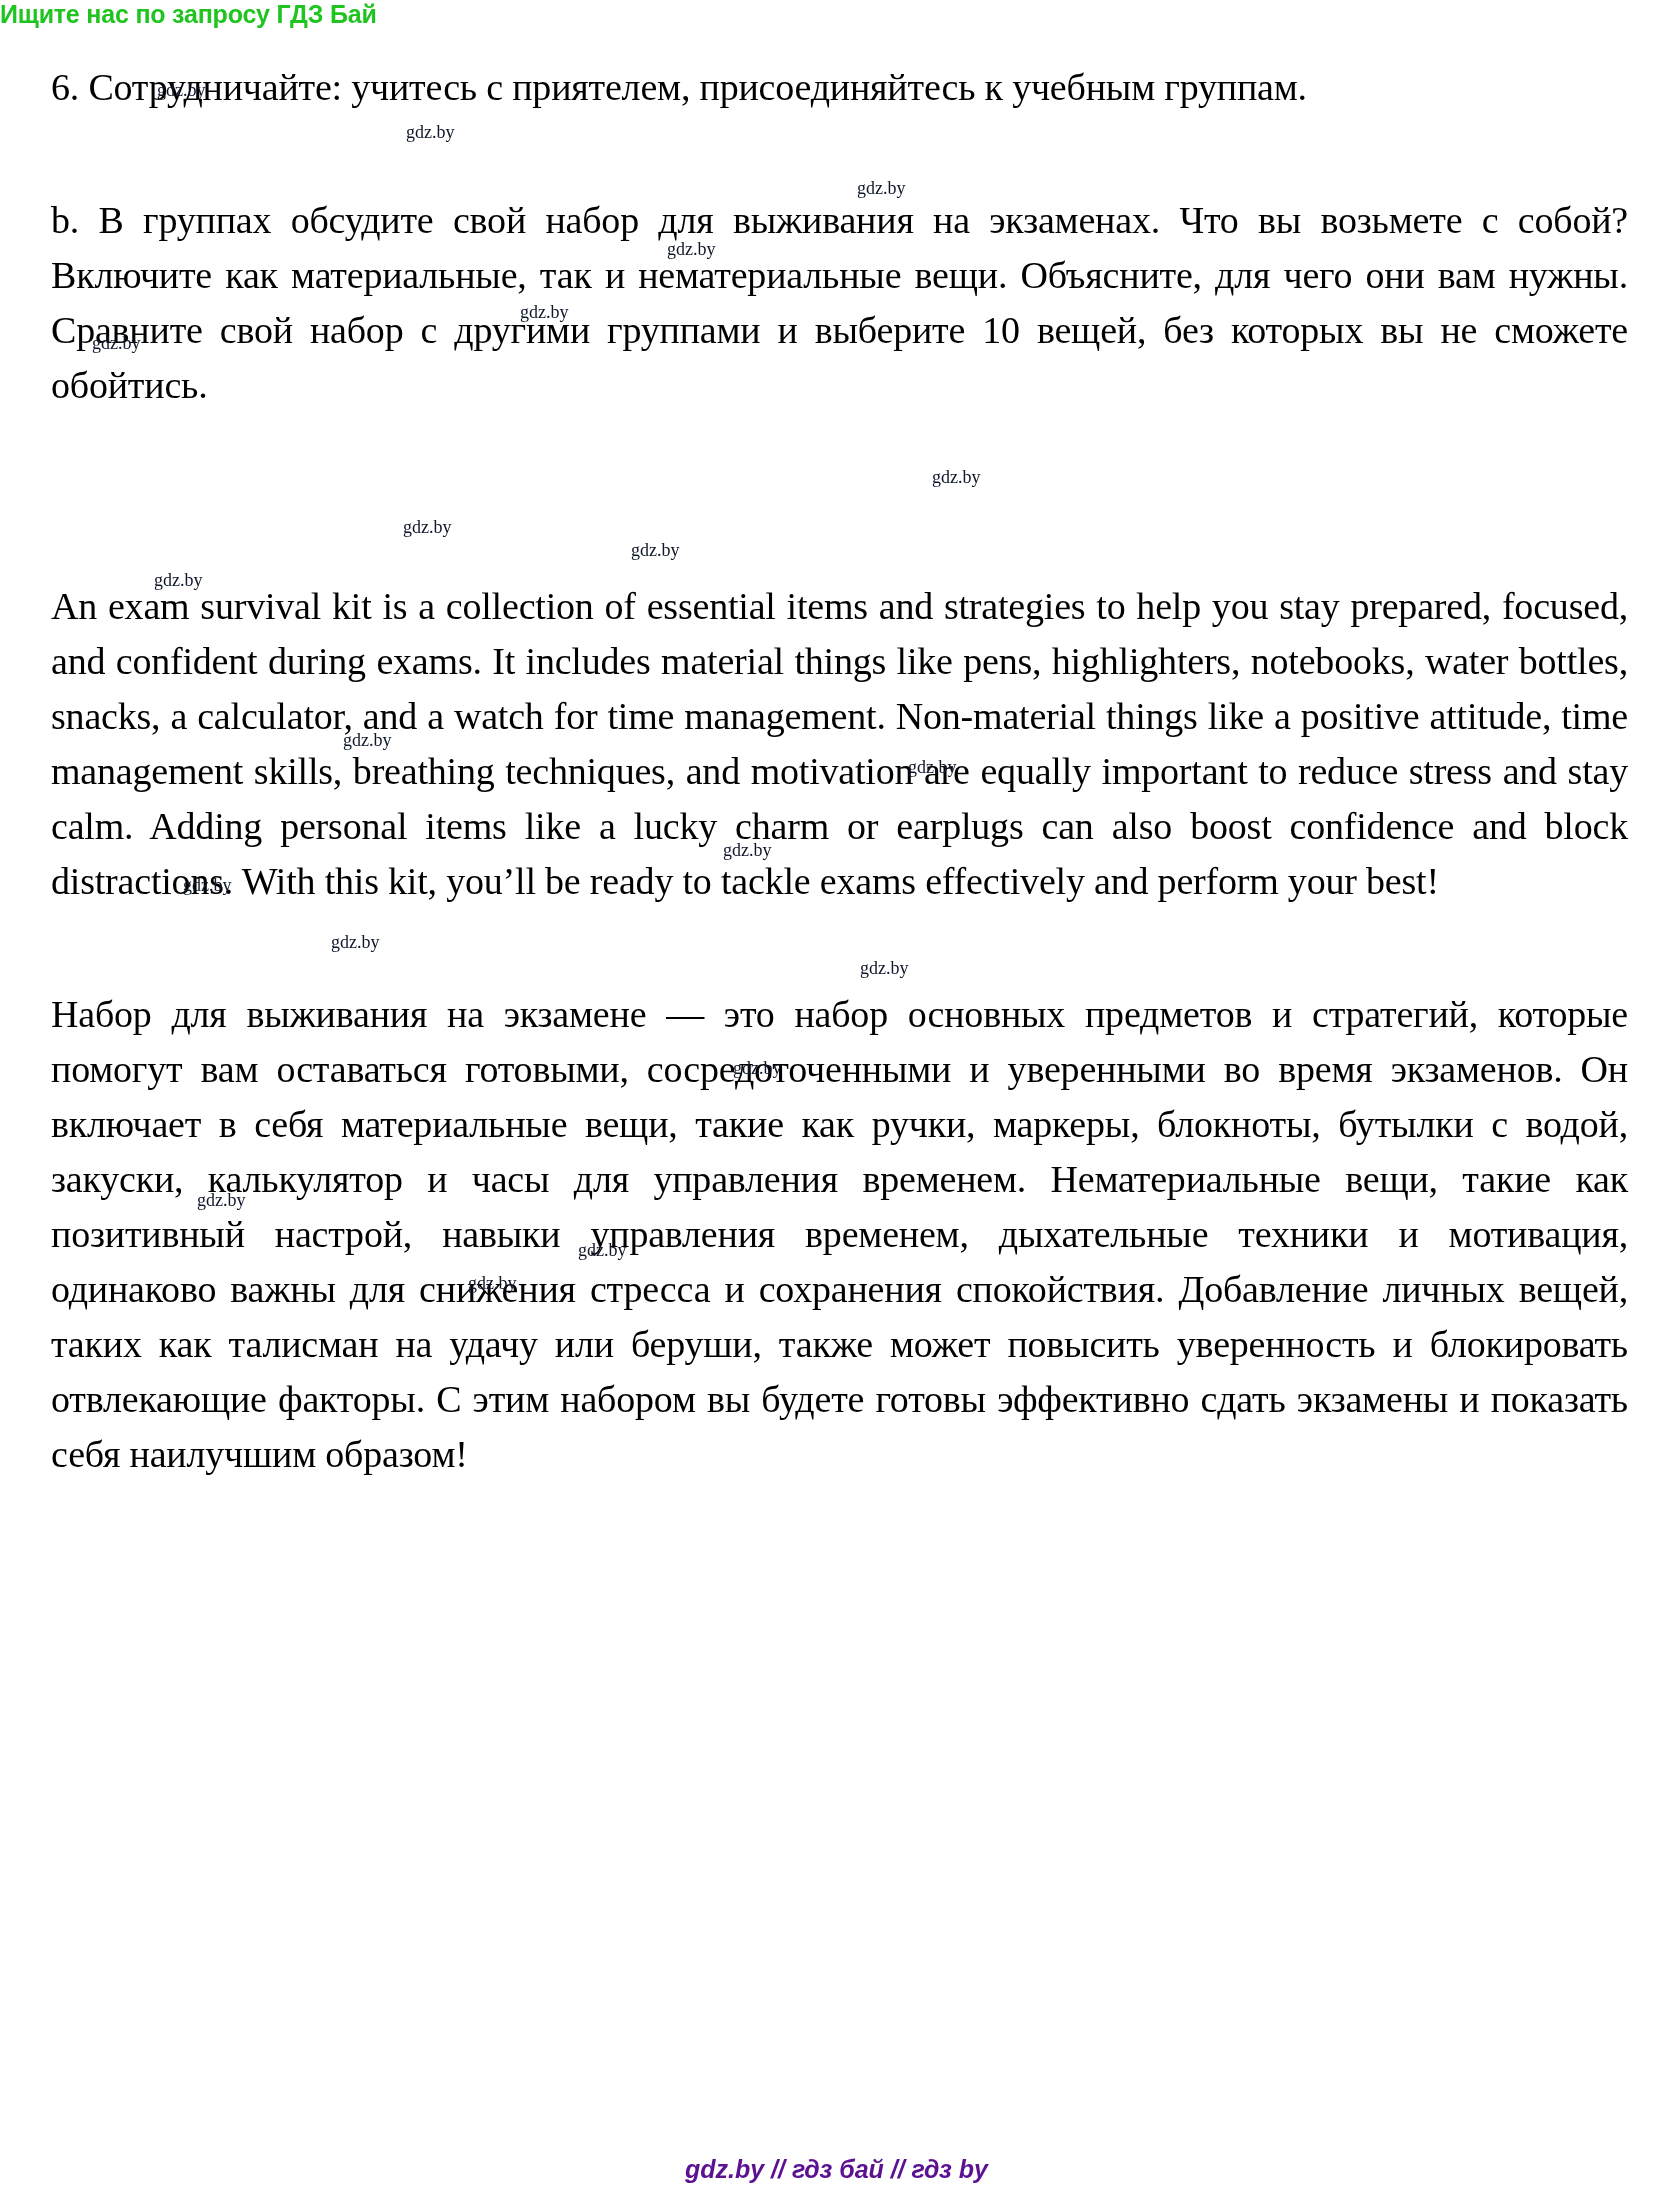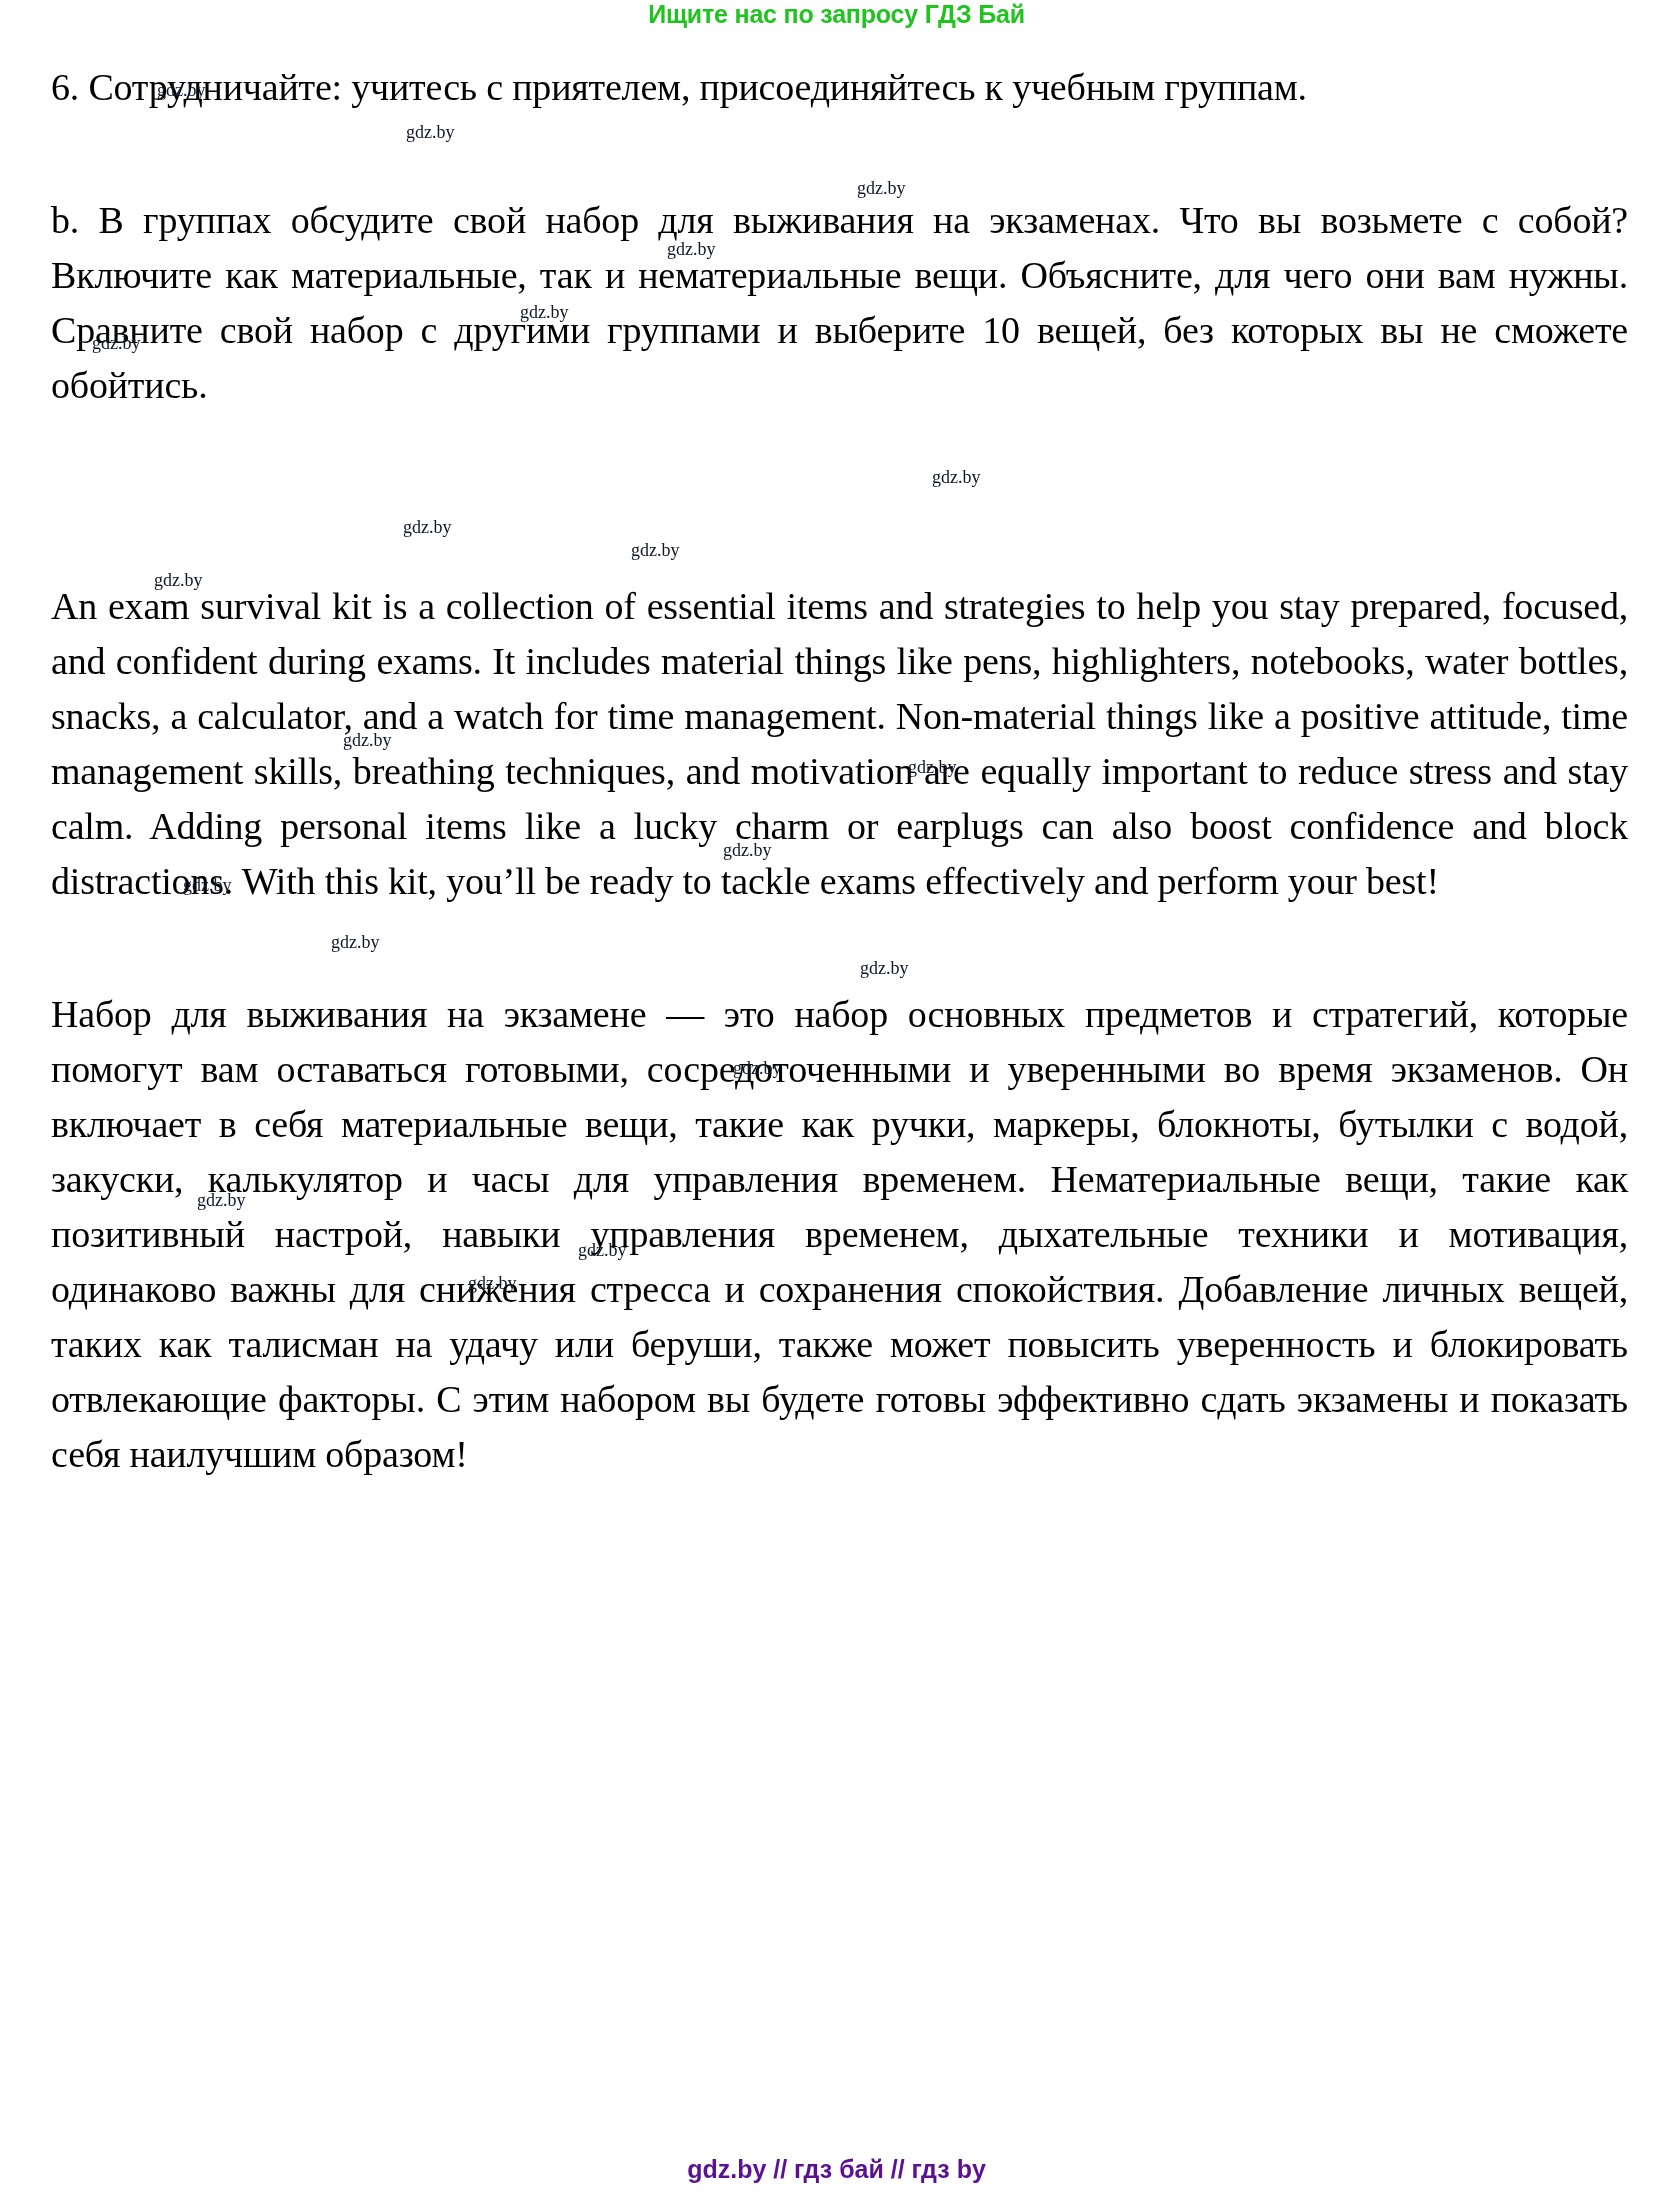--- a/index.html
+++ b/index.html
@@ -21,21 +21,20 @@
     height: 2194px;
     background: #ffffff;
   }
 
   
   .site-header {
     position: absolute;
     top: 0px;
     left: 0;
     width: 1673px;
-    text-align: center;
     font-family: "Liberation Sans", "DejaVu Sans", sans-serif;
     font-weight: bold;
     font-size: 25px;
     letter-spacing: -0.2px;
     color: #1fc41f;
     white-space: nowrap;
   }
 
   
   .content {
@@ -75,20 +74,21 @@
     position: absolute;
     left: 0;
     bottom: 10px;
     width: 1673px;
     text-align: center;
     font-family: "Liberation Sans", "DejaVu Sans", sans-serif;
     font-weight: bold;
     font-size: 25px;
     color: #5b1192;
     white-space: nowrap;
+    font-style: italic;
   }
 </style>
 </head>
 <body>
 
 <div id="page">
 
   <div class="site-header" style="color: rgb(31, 196, 31);">Ищите нас по запросу ГДЗ Бай</div>
 
   <div class="content">

